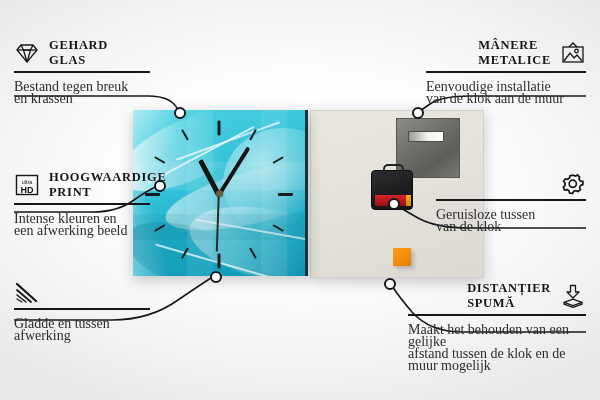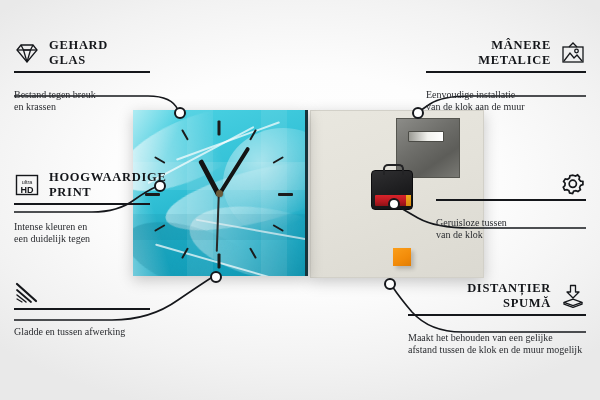--- a/index.html
+++ b/index.html
@@ -106,24 +106,24 @@
   }
   
   .callout{position:absolute;}
   .callout .head{display:flex;align-items:center;gap:9px;}
   .callout.right .head{flex-direction:row-reverse;justify-content:flex-start;}
   .title{
     font-size:12.5px;font-weight:bold;letter-spacing:0.7px;color:#14161a;
     line-height:15px;text-transform:uppercase;white-space:pre-line;
     font-family:"Liberation Serif", serif;
   }
-  .callout.right .title{text-align:right;}
+  .callout.right .title{text-align:left;}
   .rule{height:1.6px;background:#15171b;margin-top:3px;}
   .desc{
-    font-size:10px;color:#2a2c30;line-height:12px;margin-top:16px;
+    font-size:14px;color:#2a2c30;line-height:12px;margin-top:8px;
     white-space:pre-line;font-family:"Liberation Serif", serif;
   }
   .callout.right .desc{text-align:left;}
   .ico{width:26px;height:24px;flex:0 0 26px;}
   .ico svg{display:block;width:26px;height:24px;}
   svg.leader{position:absolute;left:0;top:0;width:600px;height:400px;pointer-events:none;}
 </style>
 </head>
 <body>
 
@@ -229,21 +229,21 @@
           <rect x="2.5" y="2.5" width="21" height="19" fill="none" stroke="#15171b" stroke-width="1.4"></rect>
           <text x="13" y="11" font-family="Liberation Sans, sans-serif" font-size="5.4" text-anchor="middle" fill="#15171b">ultra</text>
           <text x="13" y="19.5" font-family="Liberation Sans, sans-serif" font-size="9" font-weight="bold" text-anchor="middle" fill="#15171b">HD</text>
         </svg>
       </span>
       <span class="title">HOOGWAARDIGE
 PRINT</span>
     </div>
     <div class="rule"></div>
     <div class="desc">Intense kleuren en
-een duidelijk tegen</div>
+een afwerking beeld</div>
   </div>
 
   <div class="callout left" style="left:14px;top:281px;width:136px;">
     <div class="head">
       <span class="ico">
         <svg viewBox="0 0 26 24">
             <g stroke="#15171b" stroke-linecap="round">
           <line x1="3" y1="3" x2="22" y2="20" stroke-width="2.2"></line>
           <line x1="3" y1="9" x2="17" y2="21" stroke-width="1.8"></line>
           <line x1="3" y1="14" x2="12" y2="21" stroke-width="1.5"></line>

